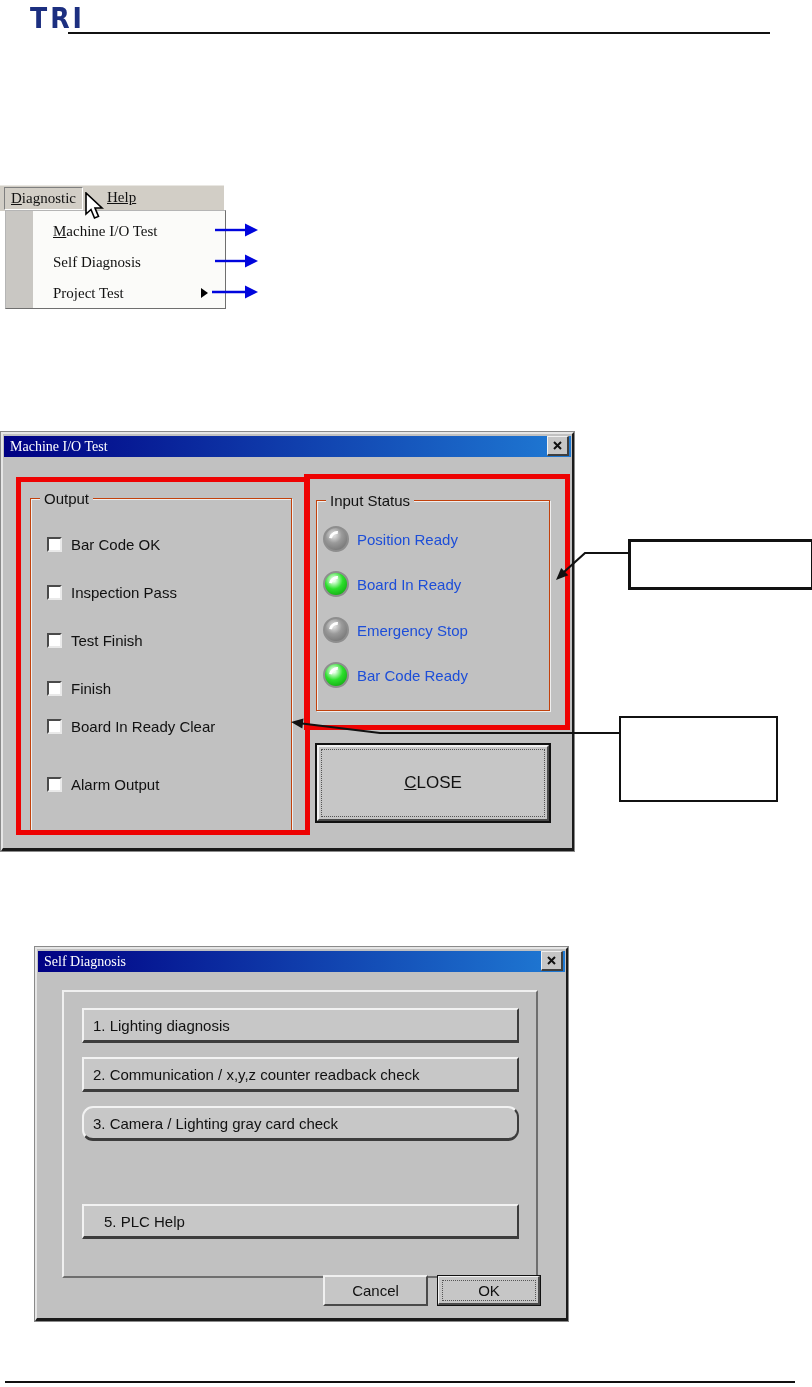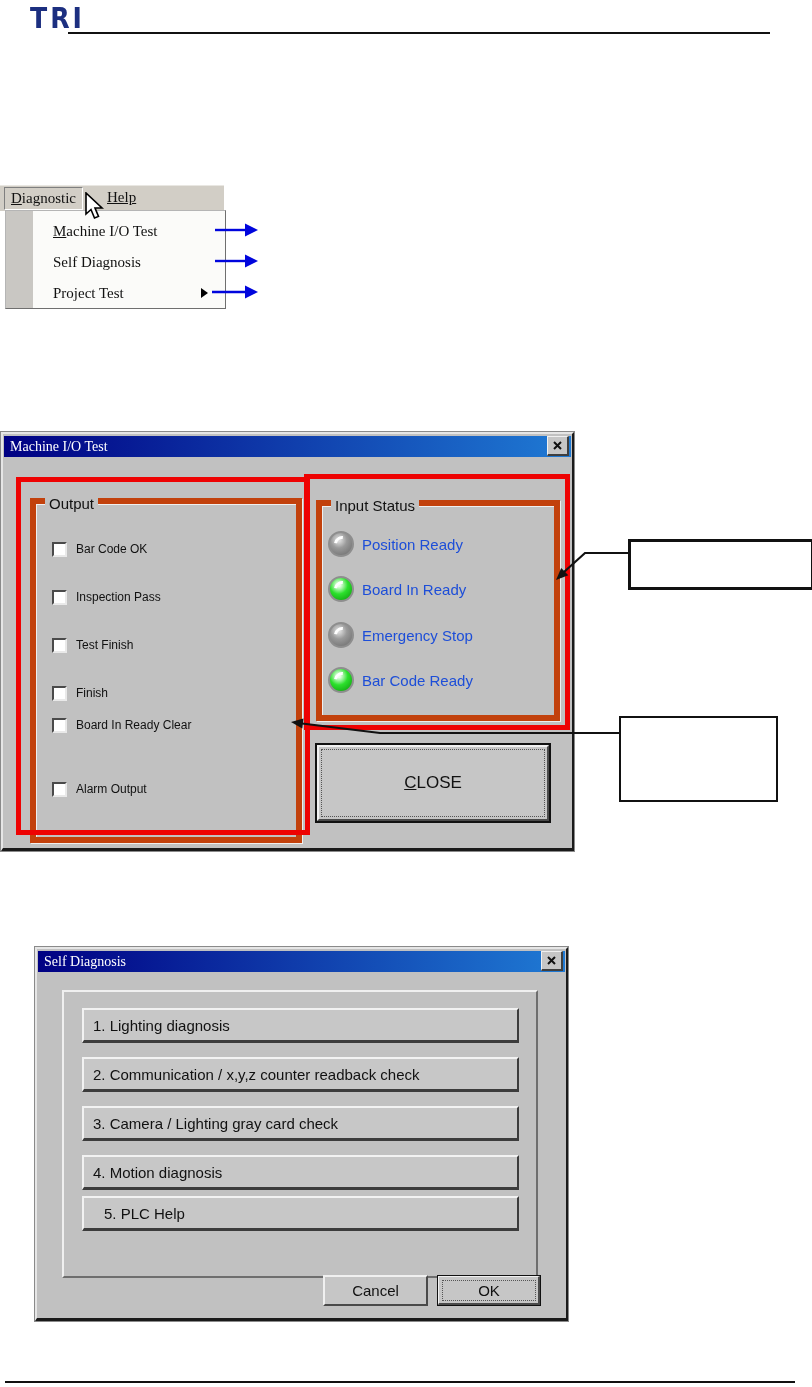--- a/index.html
+++ b/index.html
@@ -67,35 +67,35 @@
     box-sizing:border-box;
   }
   .xbtn {
     position:absolute; right:3px; top:2px; width:19px; height:17px;
     background:#c6c6c6;
     border-top:1px solid #f0f0f0; border-left:1px solid #f0f0f0;
     border-right:2px solid #3f3f3f; border-bottom:2px solid #3f3f3f;
     display:flex; align-items:center; justify-content:center;
   }
   .groupbox {
-    position:absolute; border:6px solid #c2410c;
+    position:absolute; border:1px solid #c2410c;
     box-shadow:1px 1px 0 #efefef, inset 1px 1px 0 #efefef;
     text-decoration:underline;
   }
   .groupbox .glabel {
     position:absolute; top:-9px; left:9px; background:#c1c1c1;
     padding:0 4px; font-size:15px; color:#111; line-height:17px;
   }
   .cb-row { position:absolute; left:16px; height:22px; display:flex; align-items:center; }
   .cb-box {
     width:15px; height:15px; background:#fff; box-sizing:border-box;
     border-top:2px solid #4a4a4a; border-left:2px solid #4a4a4a;
     border-right:2px solid #e9e9e9; border-bottom:2px solid #e9e9e9;
   }
-  .cb-label { margin-left:9px; font-size:12px; color:#111; white-space:nowrap; }
+  .cb-label { margin-left:9px; font-size:15px; color:#111; white-space:nowrap; }
 
   .led-row { position:absolute; left:6px; height:28px; display:flex; align-items:center; }
   .led {
     position:relative; width:26px; height:26px; border-radius:50%;
     border:2px solid #8e8e8e; box-sizing:border-box;
   }
   .led[data-state="off"] { background:radial-gradient(circle at 40% 32%, #d9d9d9 0 8%, #9a9a9a 40%, #6c6c6c 95%); }
   .led[data-state="on"]  { background:radial-gradient(circle at 40% 32%, #eaffea 0 8%, #2ce02c 45%, #0c9c0c 95%); }
   .led::after {
     content:""; position:absolute; left:4px; top:3px; width:10px; height:10px;
@@ -192,21 +192,21 @@
         <span class="cb-label">Inspection Pass</span>
       </div>
       <div class="cb-row" style="top:130px;">
         <span class="cb-box"></span>
         <span class="cb-label">Test Finish</span>
       </div>
       <div class="cb-row" style="top:178px;">
         <span class="cb-box"></span>
         <span class="cb-label">Finish</span>
       </div>
-      <div class="cb-row" style="top:210px;justify-content:flex-end;">
+      <div class="cb-row" style="top:216px;justify-content:flex-end;">
         <span class="cb-box"></span>
         <span class="cb-label">Board In Ready Clear</span>
       </div>
       <div class="cb-row" style="top:274px;">
         <span class="cb-box"></span>
         <span class="cb-label">Alarm Output</span>
       </div>
     </div>
 
     <div class="groupbox" style="left:313px; top:66px; width:232px; height:209px;">
@@ -257,27 +257,24 @@
       </svg>
     </div>
 
     <div class="panel-raised" style="left:25px; top:41px; width:476px; height:288px;">
       <div class="wide-btn" style="top:16px;">
         <span>1. Lighting diagnosis</span>
       </div>
       <div class="wide-btn" style="top:65px;">
         <span>2. Communication / x,y,z counter readback check</span>
       </div>
-      <div class="wide-btn" style="top:114px;">
+      <div class="wide-btn" style="top:114px;border-radius:11px;">
         <span>3. Camera / Lighting gray card check</span>
       </div>
-      <div class="wide-btn" style="top:163px;">
-        <span>4. Motion diagnosis</span>
-      </div>
-      <div class="wide-btn" style="top:204px;padding-left:20px;">
+      <div class="wide-btn" style="top:212px;padding-left:20px;">
         <span>5. PLC Help</span>
       </div>
     </div>
 
     <div class="small-btn" style="left:286px; top:326px; width:105px;">
       <span>Cancel</span>
     </div>
     <div class="small-btn default" style="left:400px; top:326px; width:104px;">
       <div class="inner-bevel"></div>
       <span style="position:relative;">OK</span>

